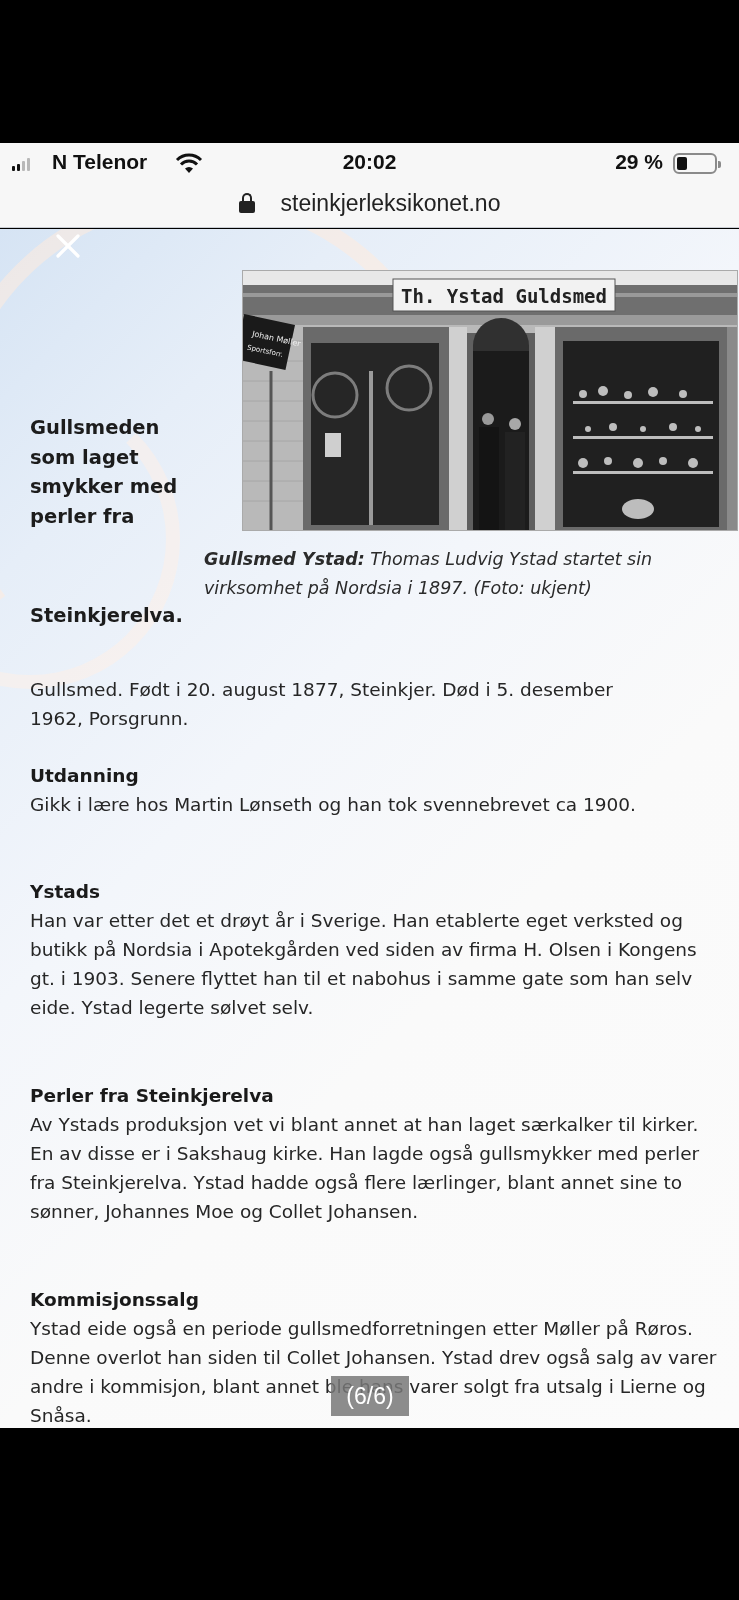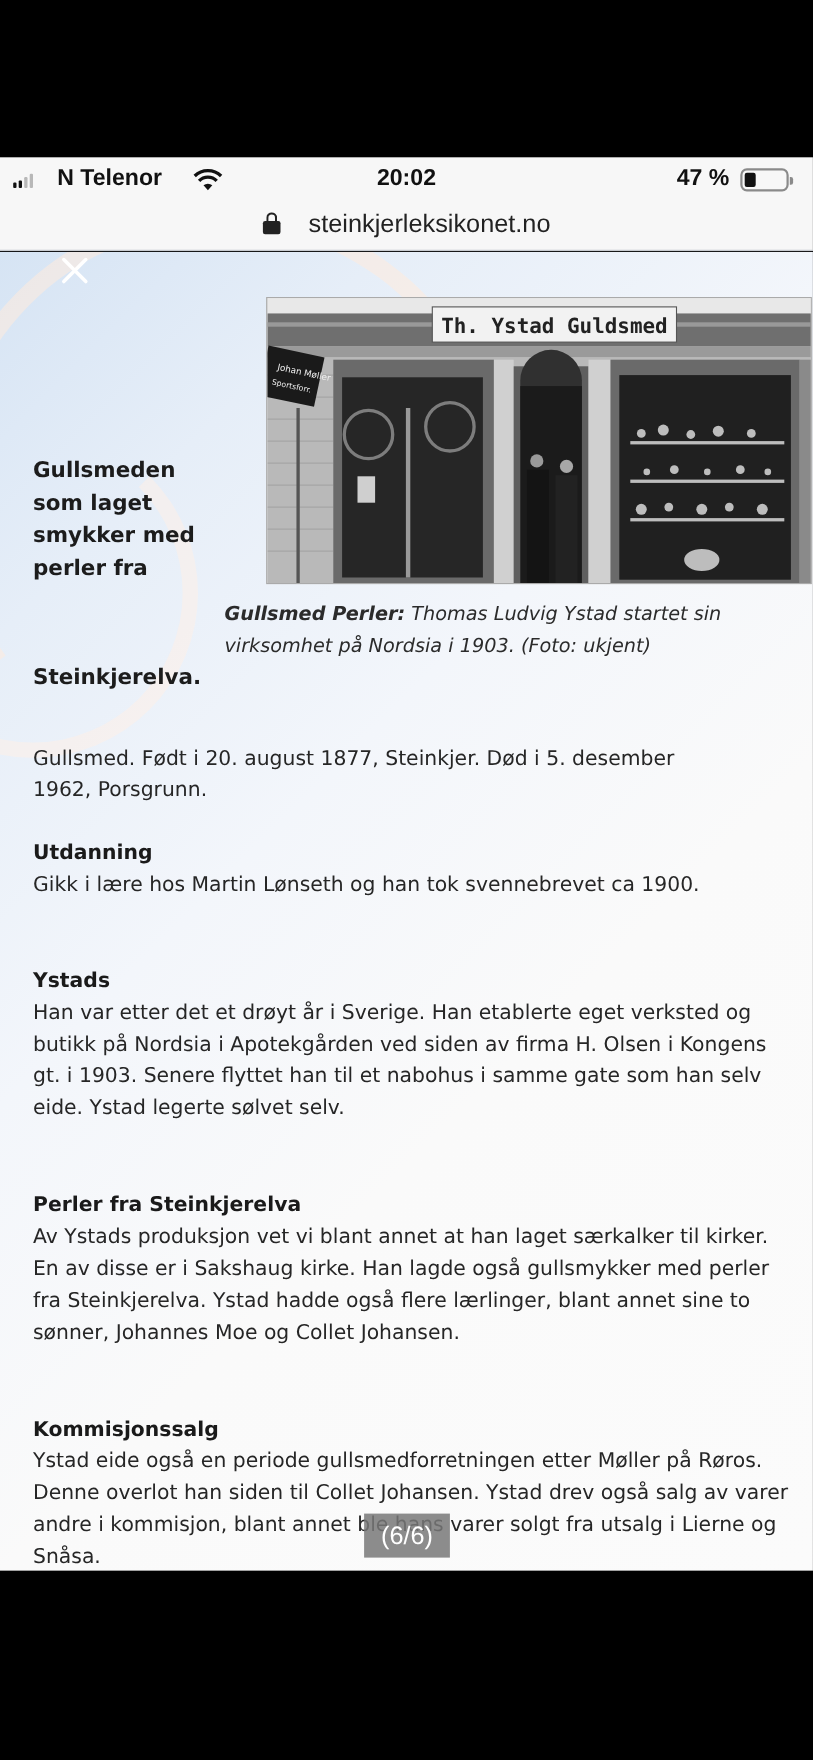--- a/index.html
+++ b/index.html
@@ -67,21 +67,21 @@
       <span class="dim" style="height:10px"></span>
       <span class="dim" style="height:13px"></span>
     </div>
     <span class="carrier">N Telenor</span>
     <svg class="wifi" viewBox="0 0 28 22">
       <path d="M14 20 L10 15.5 A6 6 0 0 1 18 15.5 Z" fill="#111"></path>
       <path d="M6 11.5 A11 11 0 0 1 22 11.5" stroke="#111" stroke-width="3" fill="none"></path>
       <path d="M2 7 A17 17 0 0 1 26 7" stroke="#111" stroke-width="3" fill="none"></path>
     </svg>
     <div class="clock">20:02</div>
-    <span class="battery-pct">47 %</span>
+    <span class="battery-pct">29 %</span>
     <div class="battery">
       <div class="fill"></div>
         <div class="nub"></div>
     </div>
   </div>
   <div class="url-bar">
     <div class="lock">
       <div class="shackle"></div>
         <div class="body"></div>
     </div>
@@ -159,21 +159,21 @@
         <ellipse cx="395" cy="238" rx="16" ry="10"></ellipse>
       </g>
       <rect x="484" y="56" width="12" height="205" fill="#8a8a8a"></rect>
       <rect x="-4" y="48" width="52" height="46" fill="#1a1a1a" transform="rotate(12 22 70)"></rect>
       <text x="8" y="68" font-family="DejaVu Sans, sans-serif" font-size="8" fill="#eee" transform="rotate(12 22 70)">Johan Møller</text>
       <text x="6" y="82" font-family="DejaVu Sans, sans-serif" font-size="7" fill="#eee" transform="rotate(12 22 70)">Sportsforr.</text>
       <line x1="28" y1="100" x2="28" y2="261" stroke="#555" stroke-width="3"></line>
     </svg>
   </div>
 
-  <p class="caption"><b>Gullsmed Perler:</b><span> Thomas Ludvig Ystad startet sin virksomhet på Nordsia i 1903. (Foto: ukjent)</span></p>
+  <p class="caption"><b>Gullsmed Ystad:</b><span> Thomas Ludvig Ystad startet sin virksomhet på Nordsia i 1897. (Foto: ukjent)</span></p>
 
   <div class="subtitle-cont">Steinkjerelva.</div>
 
   <p class="body-text" style="top:446px; width:620px;">Gullsmed. Født i 20. august 1877, Steinkjer. Død i 5. desember 1962, Porsgrunn.</p>
 
   <div class="body-text" style="top:532px; width:660px;">
     <span class="section-heading">Utdanning</span>
     <span>Gikk i lære hos Martin Lønseth og han tok svennebrevet ca 1900.</span>
   </div>
 

